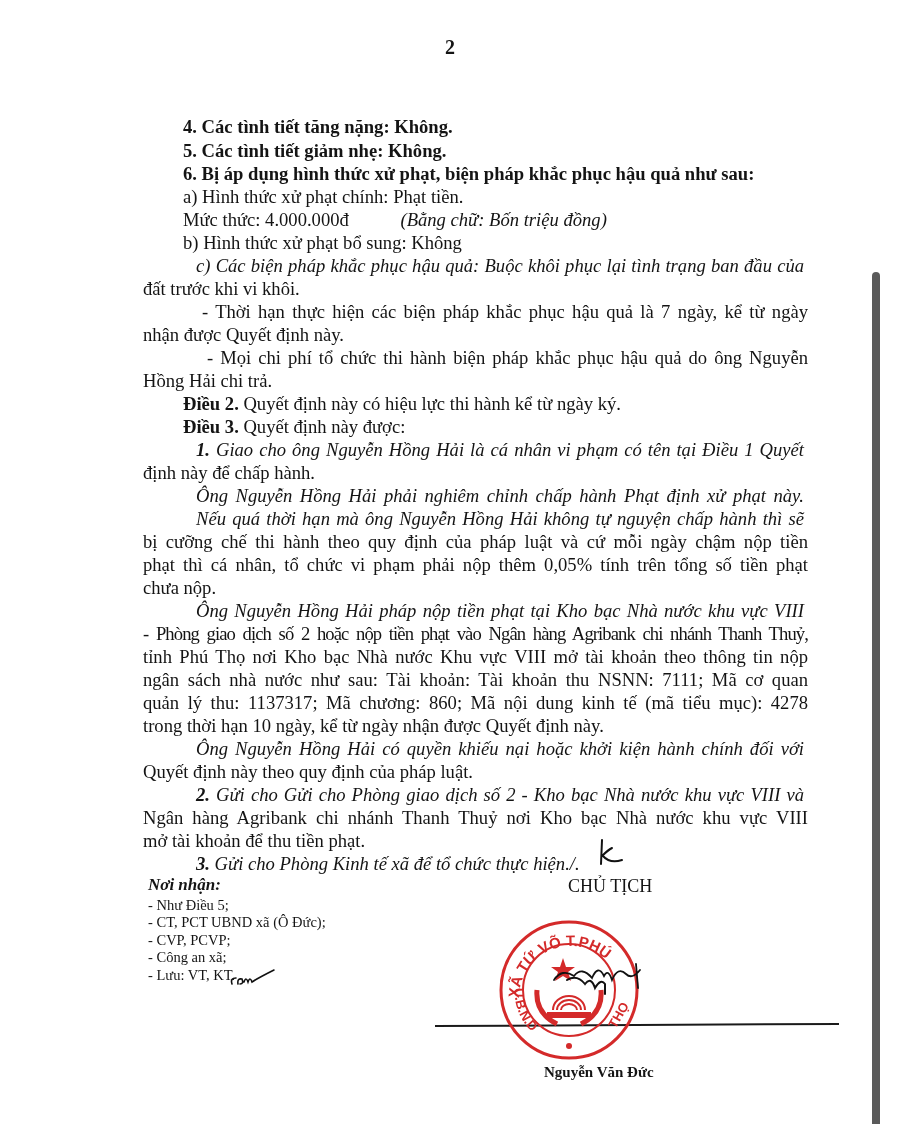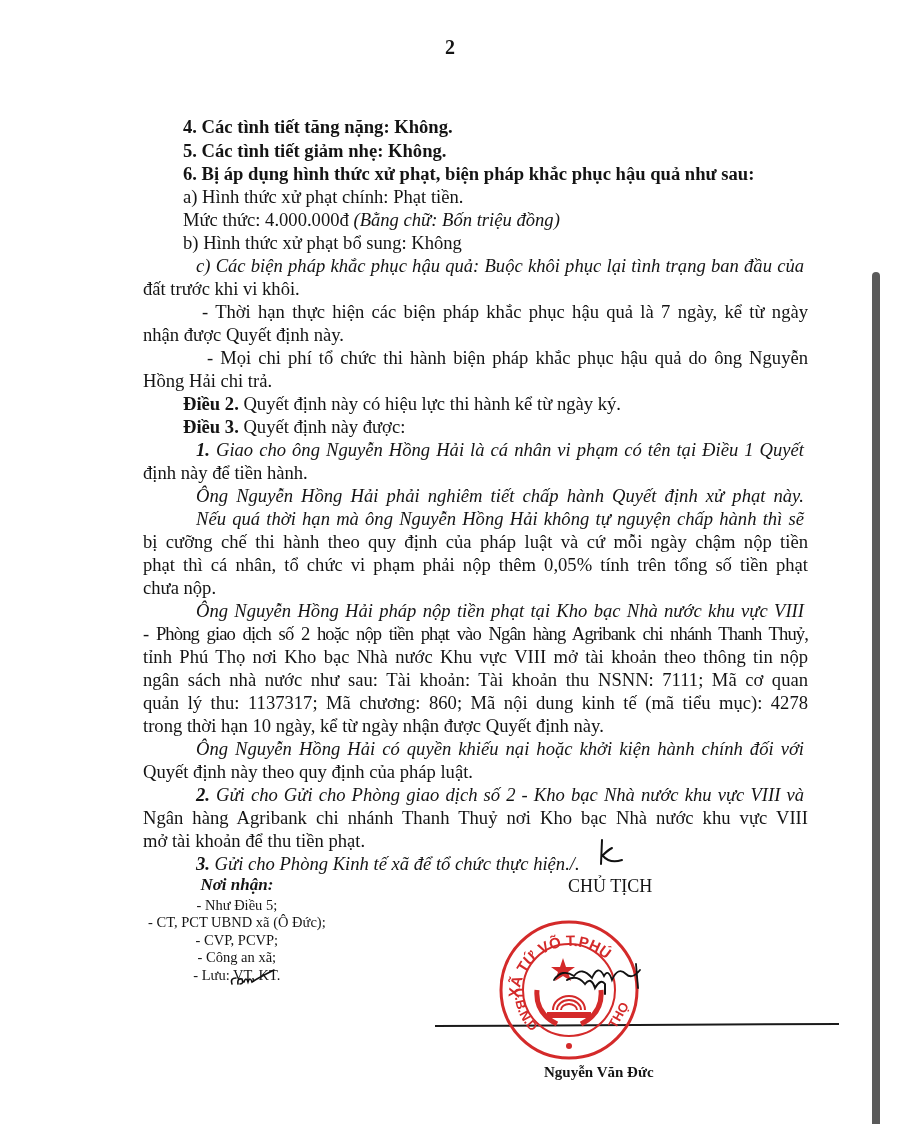--- a/index.html
+++ b/index.html
@@ -5,26 +5,26 @@
   html, body { margin:0; padding:0; }
   body {
     width:900px; height:1124px; position:relative; overflow:hidden;
     background:#ffffff; color:#141414;
     font-family:"Liberation Serif", "DejaVu Serif", serif;
   }
   .page-num { position:absolute; left:0; width:900px; top:36px; text-align:center; font-size:20px; font-weight:bold; }
   .line { position:absolute; font-size:18.6px; line-height:22px; white-space:nowrap; }
   .j { width:665px; text-align:justify; text-align-last:justify; }
   .b { font-weight:bold;text-align:right; }
-  .i { font-style:italic; }
+  .i { font-style:italic;margin-left:47px; }
   .l0 { left:143px; }
   .l1 { left:183px; }
   .l2 { left:196px;font-style:italic; }
   .j.l2 { width:608px; }
-  .recv { position:absolute; left:148px; top:876px; font-size:14.5px; line-height:17.5px;text-align:center; }
+  .recv { position:absolute; left:148px; top:876px; font-size:14.5px; line-height:17.5px; }
   .recv .title { font-size:17px; font-weight:bold; font-style:italic; margin-bottom:3px; }
   .chair { position:absolute; left:568px; top:876px; font-size:18px; font-weight:normal; }
   .signer { position:absolute; left:544px; top:1064px; font-size:15px; font-weight:bold; }
   .sig-line { position:absolute; left:435px; top:1024px; width:404px; height:2px; background:#1a1a1a; transform:rotate(-0.3deg); }
   .stamp { position:absolute; left:497px; top:918px; width:144px; height:144px; }
   .scrollbar { position:absolute; left:872px; top:272px; width:8px; height:852px; background:#5a5a5a; border-radius:4px 4px 0 0; }
   .hand { position:absolute; }
 </style>
 </head>
 <body>
@@ -39,22 +39,22 @@
 <div class="line l1" style="top:232px">b) Hình thức xử phạt bổ sung: Không</div>
 <div class="line l2 j" style="top:255px">c) Các biện pháp khắc phục hậu quả: Buộc khôi phục lại tình trạng ban đầu của</div>
 <div class="line l0" style="top:278px">đất trước khi vi khôi.</div>
 <div class="line j" style="top:301px;left:202px;width:606px">- Thời hạn thực hiện các biện pháp khắc phục hậu quả là 7 ngày, kể từ ngày</div>
 <div class="line l0" style="top:324px">nhận được Quyết định này.</div>
 <div class="line j" style="top:347px;left:207px;width:601px">- Mọi chi phí tổ chức thi hành biện pháp khắc phục hậu quả do ông Nguyễn</div>
 <div class="line l0" style="top:370px">Hồng Hải chi trả.</div>
 <div class="line l1" style="top:393px"><span class="b">Điều 2.</span><span> Quyết định này có hiệu lực thi hành kể từ ngày ký.</span></div>
 <div class="line l1" style="top:416px"><span class="b">Điều 3.</span><span> Quyết định này được:</span></div>
 <div class="line l2 j" style="top:439px"><span class="b">1.</span><span> Giao cho ông Nguyễn Hồng Hải là cá nhân vi phạm có tên tại Điều 1 Quyết</span></div>
-<div class="line l0" style="top:462px">định này để tiền hành.</div>
-<div class="line l2 j" style="top:485px">Ông Nguyễn Hồng Hải phải nghiêm tiết chấp hành Quyết định xử phạt này.</div>
+<div class="line l0" style="top:462px">định này để chấp hành.</div>
+<div class="line l2 j" style="top:485px">Ông Nguyễn Hồng Hải phải nghiêm chỉnh chấp hành Phạt định xử phạt này.</div>
 <div class="line l2 j" style="top:508px">Nếu quá thời hạn mà ông Nguyễn Hồng Hải không tự nguyện chấp hành thì sẽ</div>
 <div class="line l0 j" style="top:531px">bị cưỡng chế thi hành theo quy định của pháp luật và cứ mỗi ngày chậm nộp tiền</div>
 <div class="line l0 j" style="top:554px">phạt thì cá nhân, tổ chức vi phạm phải nộp thêm 0,05% tính trên tổng số tiền phạt</div>
 <div class="line l0" style="top:577px">chưa nộp.</div>
 <div class="line l2 j" style="top:600px">Ông Nguyễn Hồng Hải pháp nộp tiền phạt tại Kho bạc Nhà nước khu vực VIII</div>
 <div class="line l0 j" style="top:623px;letter-spacing:-0.9px">- Phòng giao dịch số 2 hoặc nộp tiền phạt vào Ngân hàng Agribank chi nhánh Thanh Thuỷ,</div>
 <div class="line l0 j" style="top:646px">tỉnh Phú Thọ nơi Kho bạc Nhà nước Khu vực VIII mở tài khoản theo thông tin nộp</div>
 <div class="line l0 j" style="top:669px">ngân sách nhà nước như sau: Tài khoản: Tài khoản thu NSNN: 7111; Mã cơ quan</div>
 <div class="line l0 j" style="top:692px">quản lý thu: 1137317; Mã chương: 860; Mã nội dung kinh tế (mã tiểu mục): 4278</div>
 <div class="line l0" style="top:715px">trong thời hạn 10 ngày, kể từ ngày nhận được Quyết định này.</div>

